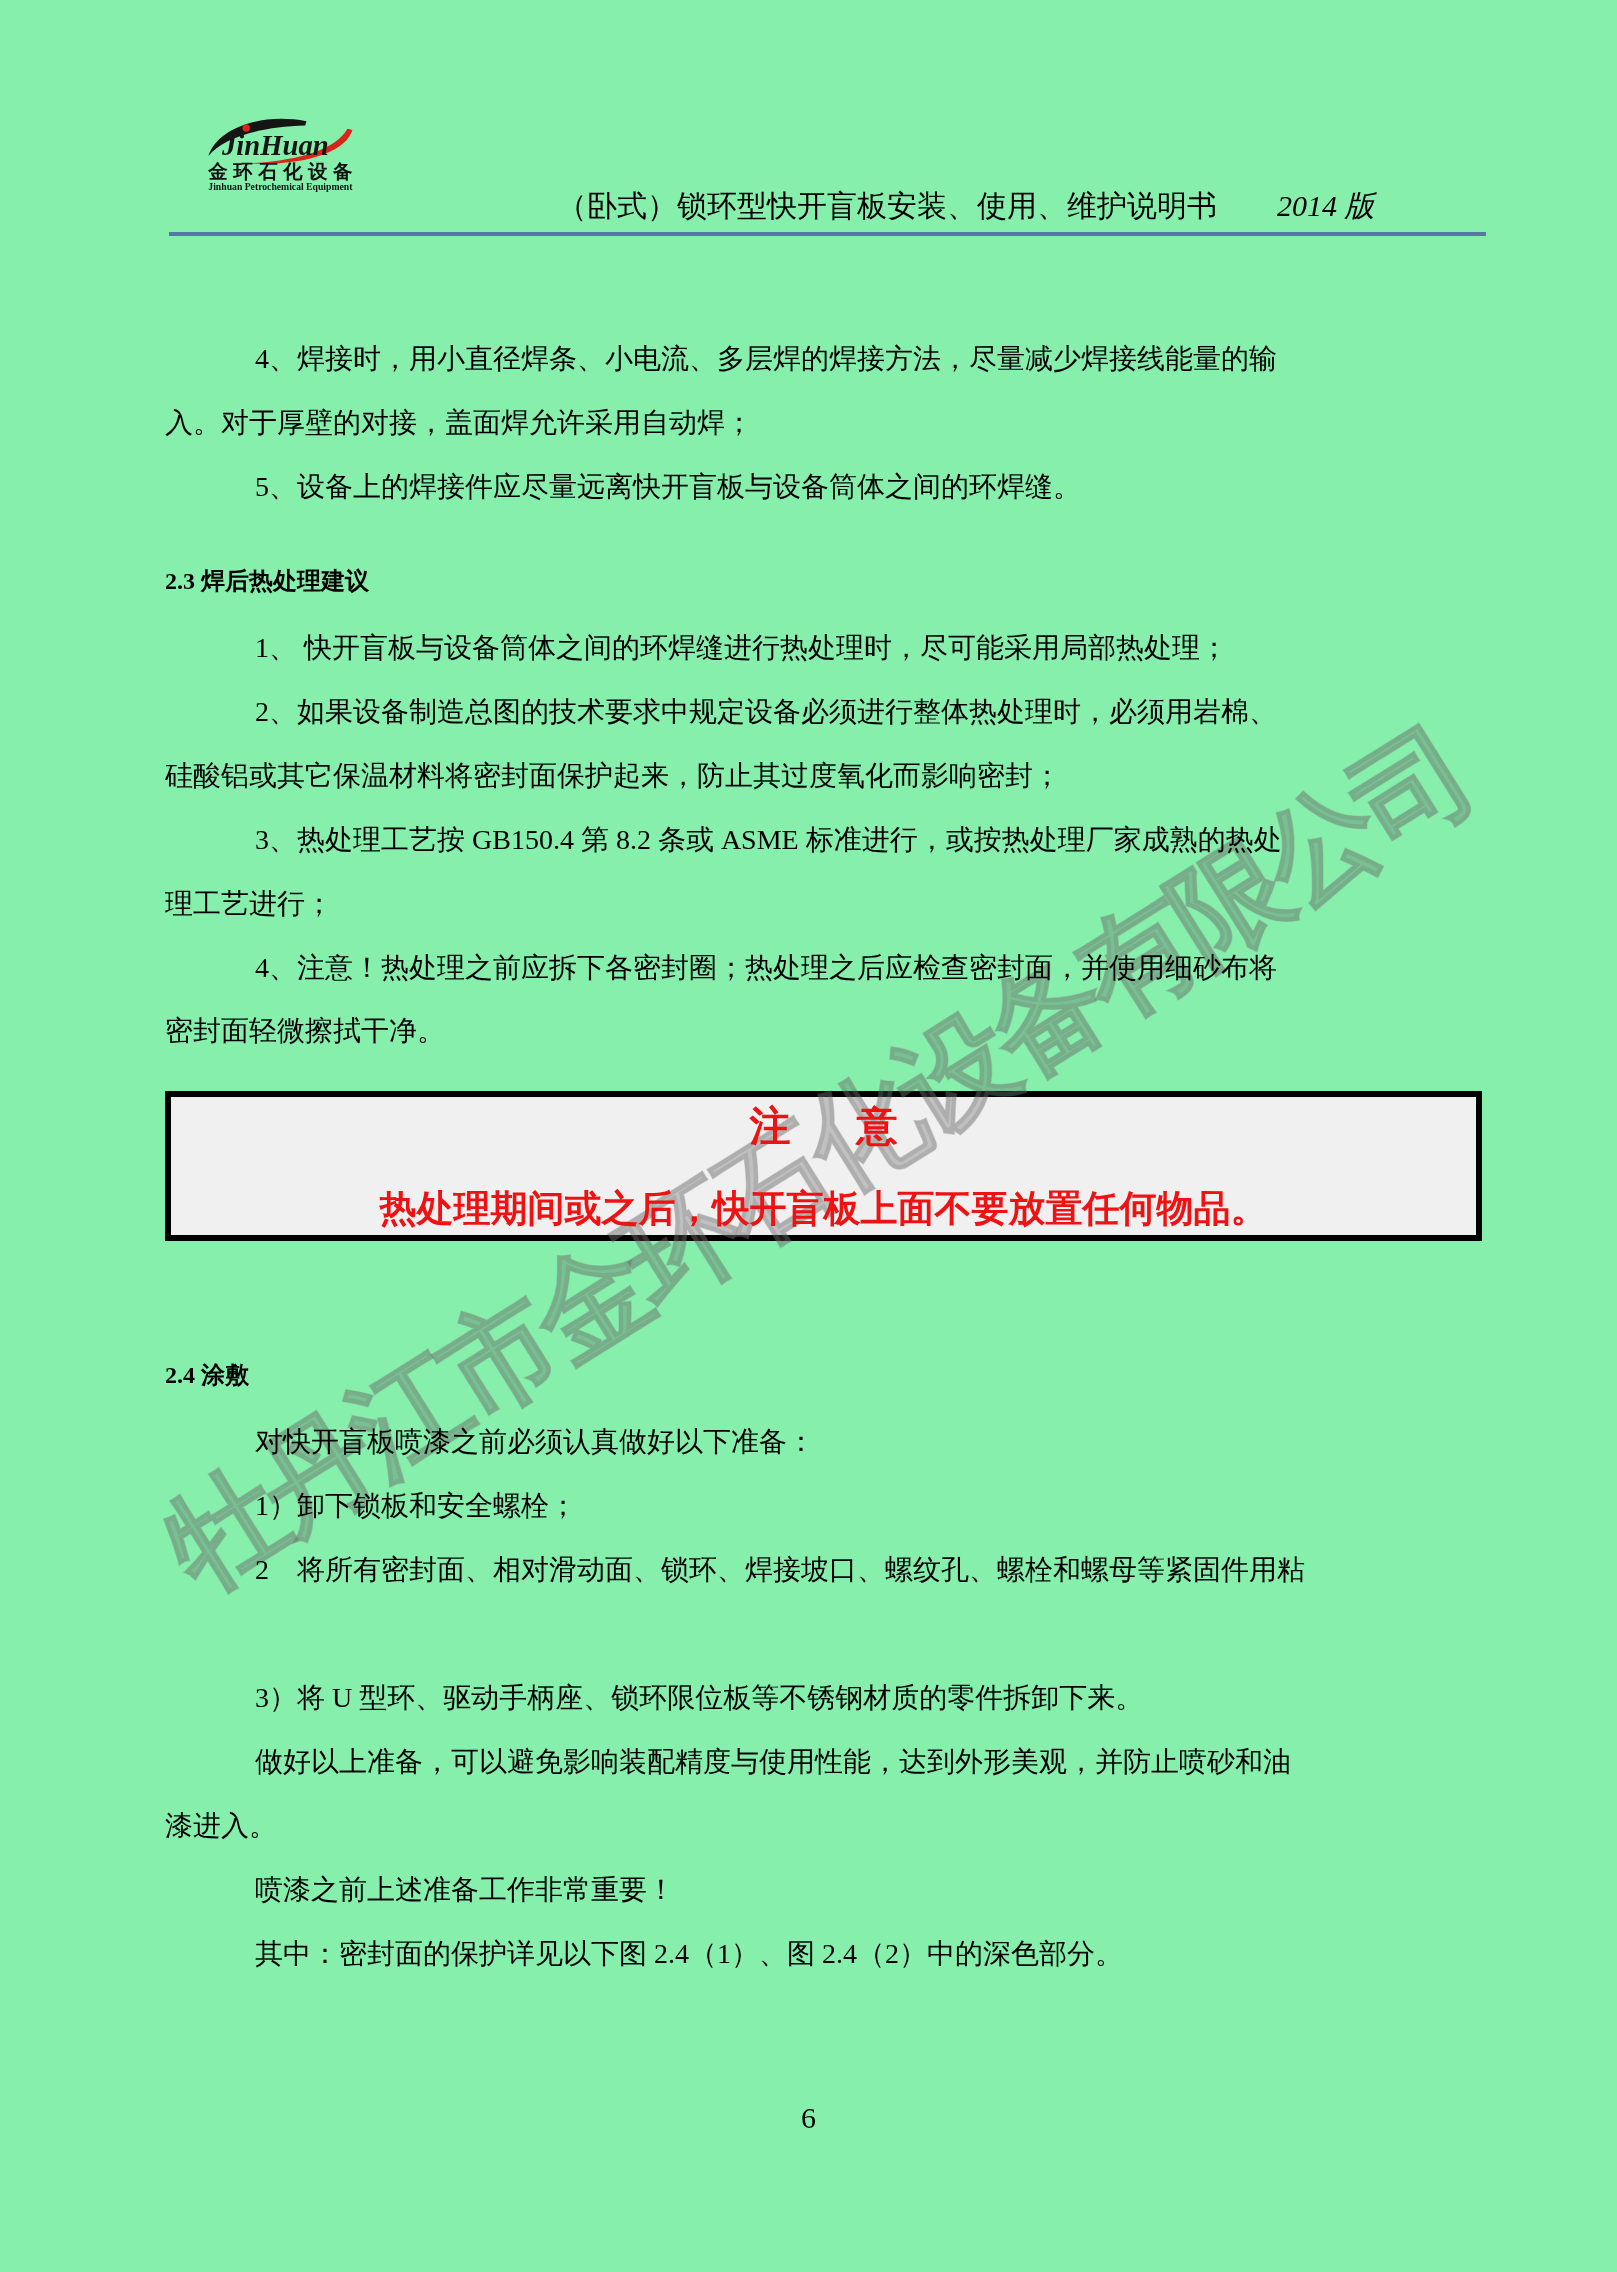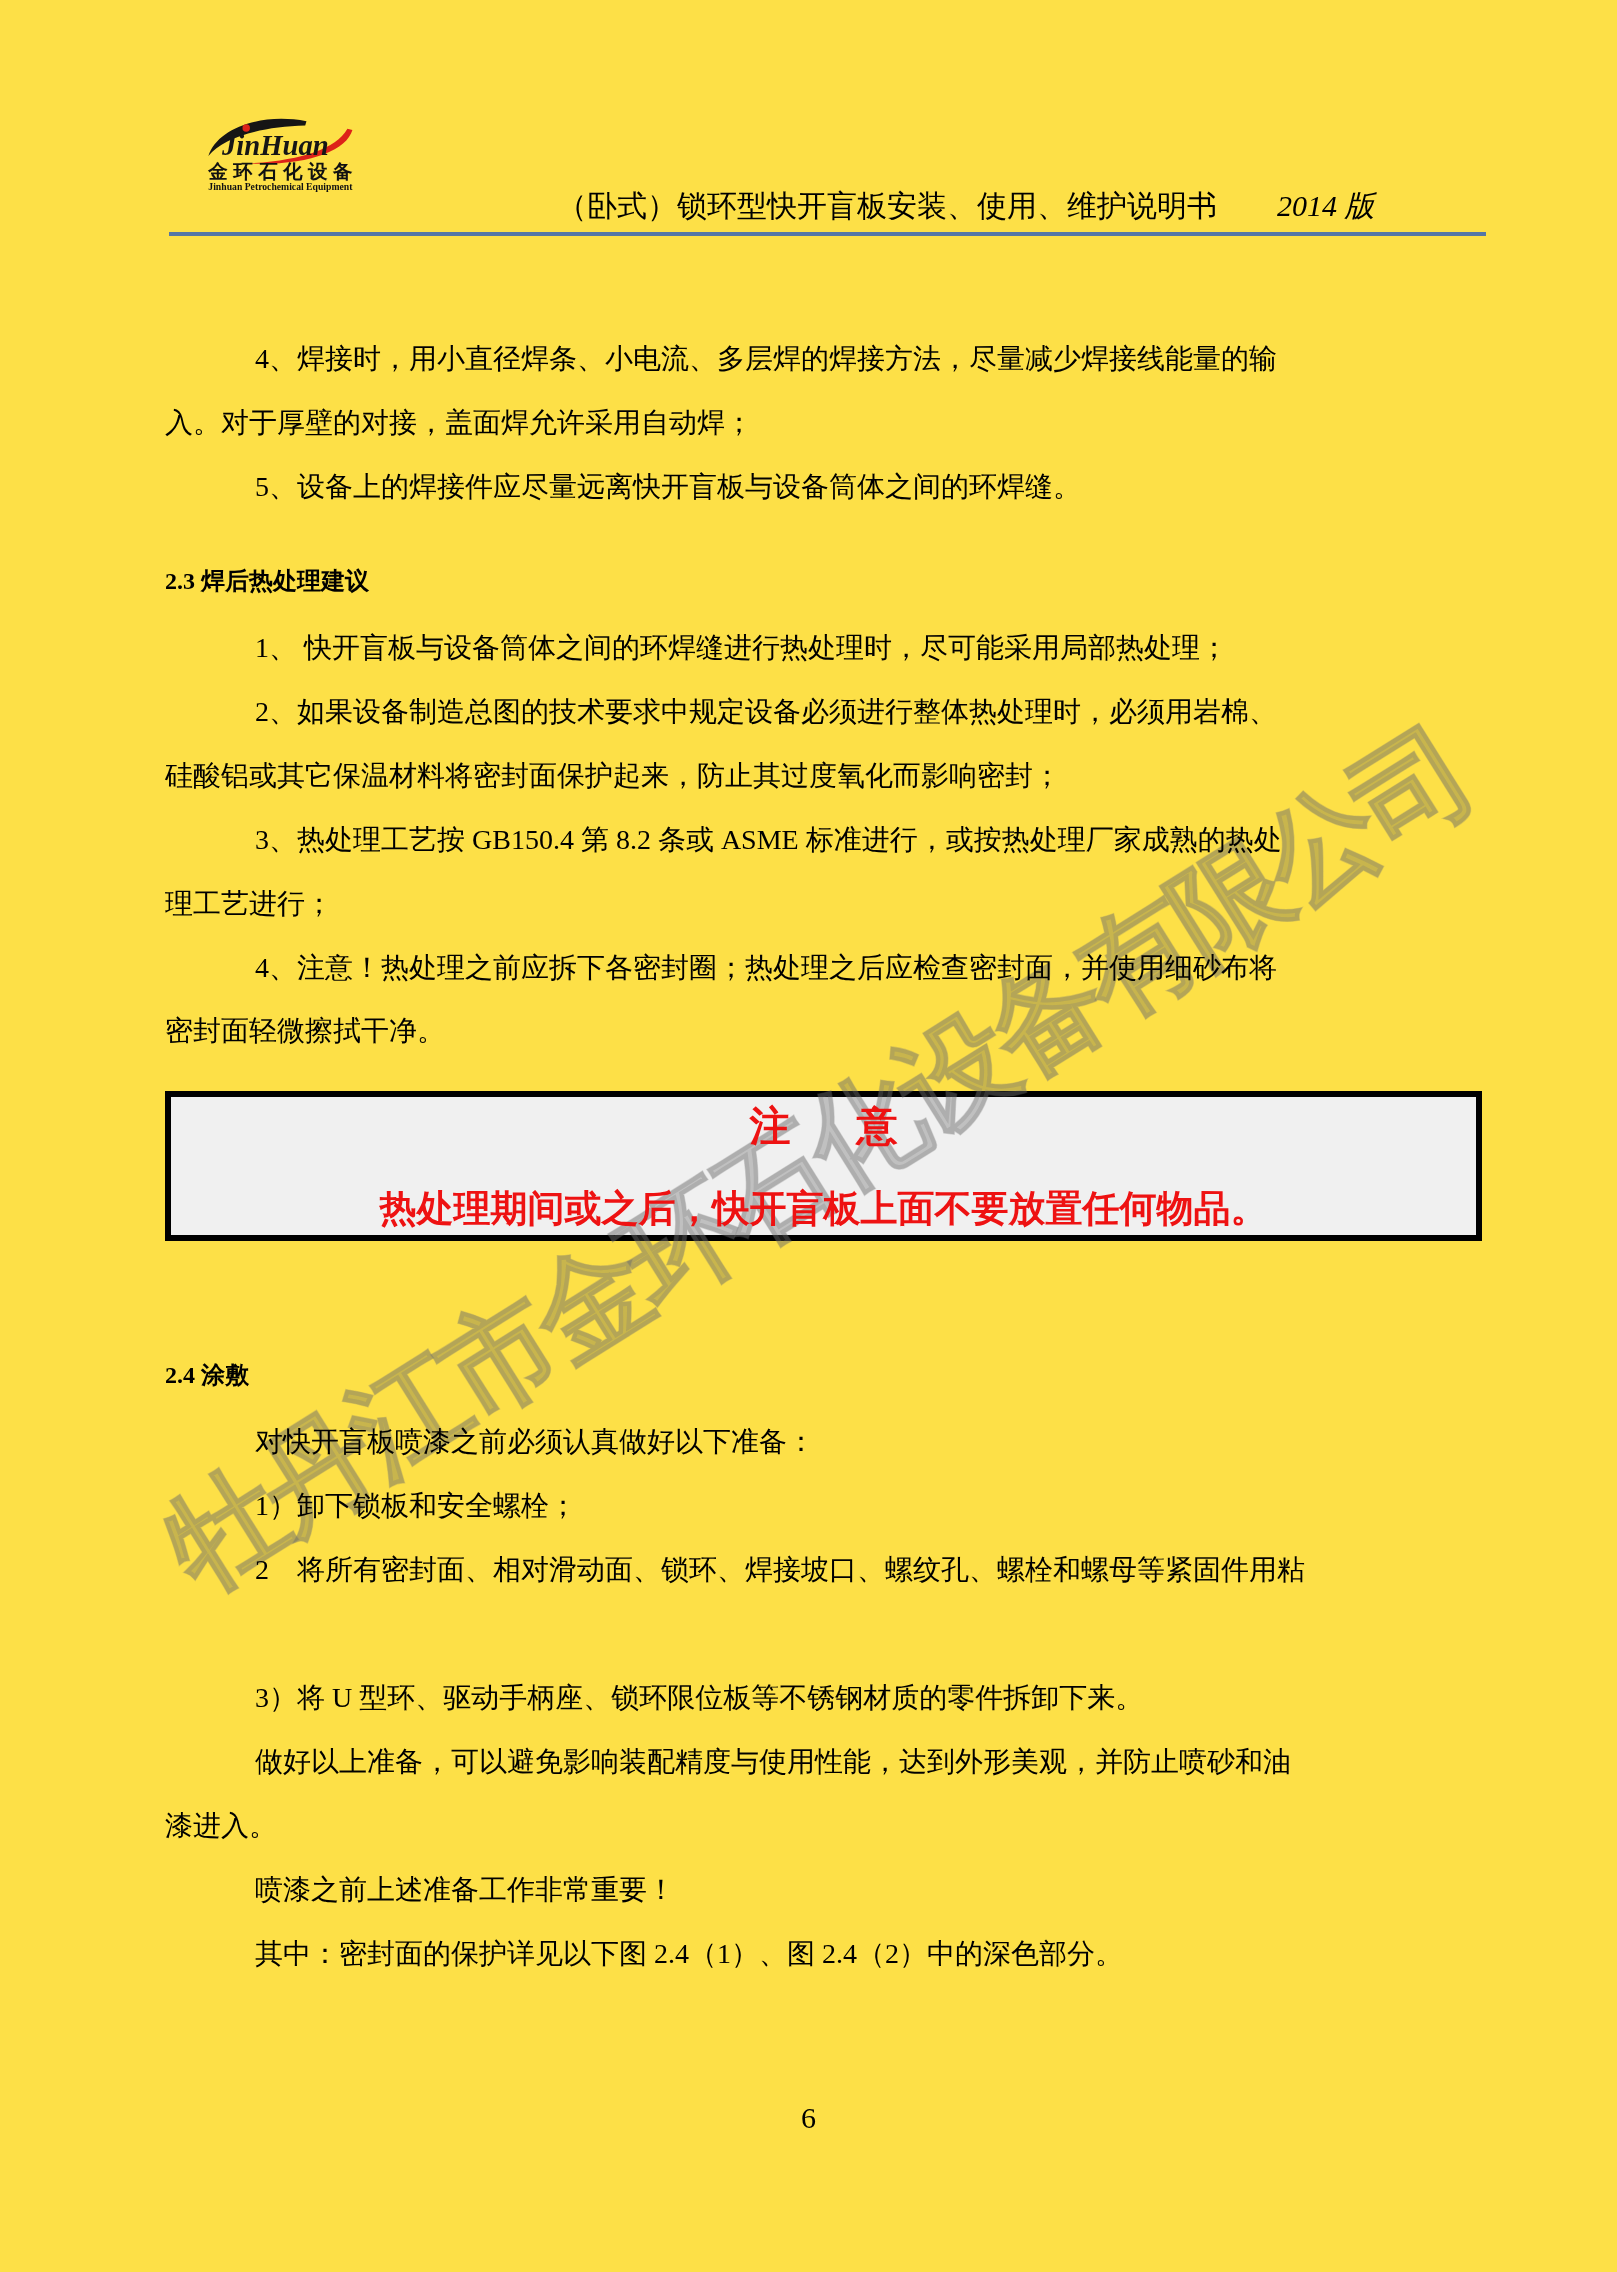--- a/index.html
+++ b/index.html
@@ -1,19 +1,19 @@
 <!DOCTYPE html>
 <html style="font-size:10px"><head>
 <meta charset="utf-8">
 <style>
   html,body{margin:0;padding:0;background:#9a9a9a;}
   .page{
     position:relative;
     width:1617px;height:2273px;
-    background:#fde047;
+    background:#86efac;
     overflow:hidden;
     font-family:"Liberation Serif", serif;
     color:#000;
   }
   
   .logo-svg{position:absolute;left:207px;top:115px;z-index:5;}
   .logo-script{font-family:"Liberation Serif",serif;font-style:italic;font-weight:bold;fill:#161616;}
   .logo-cn{font-family:"Liberation Sans",sans-serif;font-weight:bold;fill:#111;}
   .logo-en{font-family:"Liberation Serif",serif;font-weight:bold;fill:#111;}
   .doc-title{

